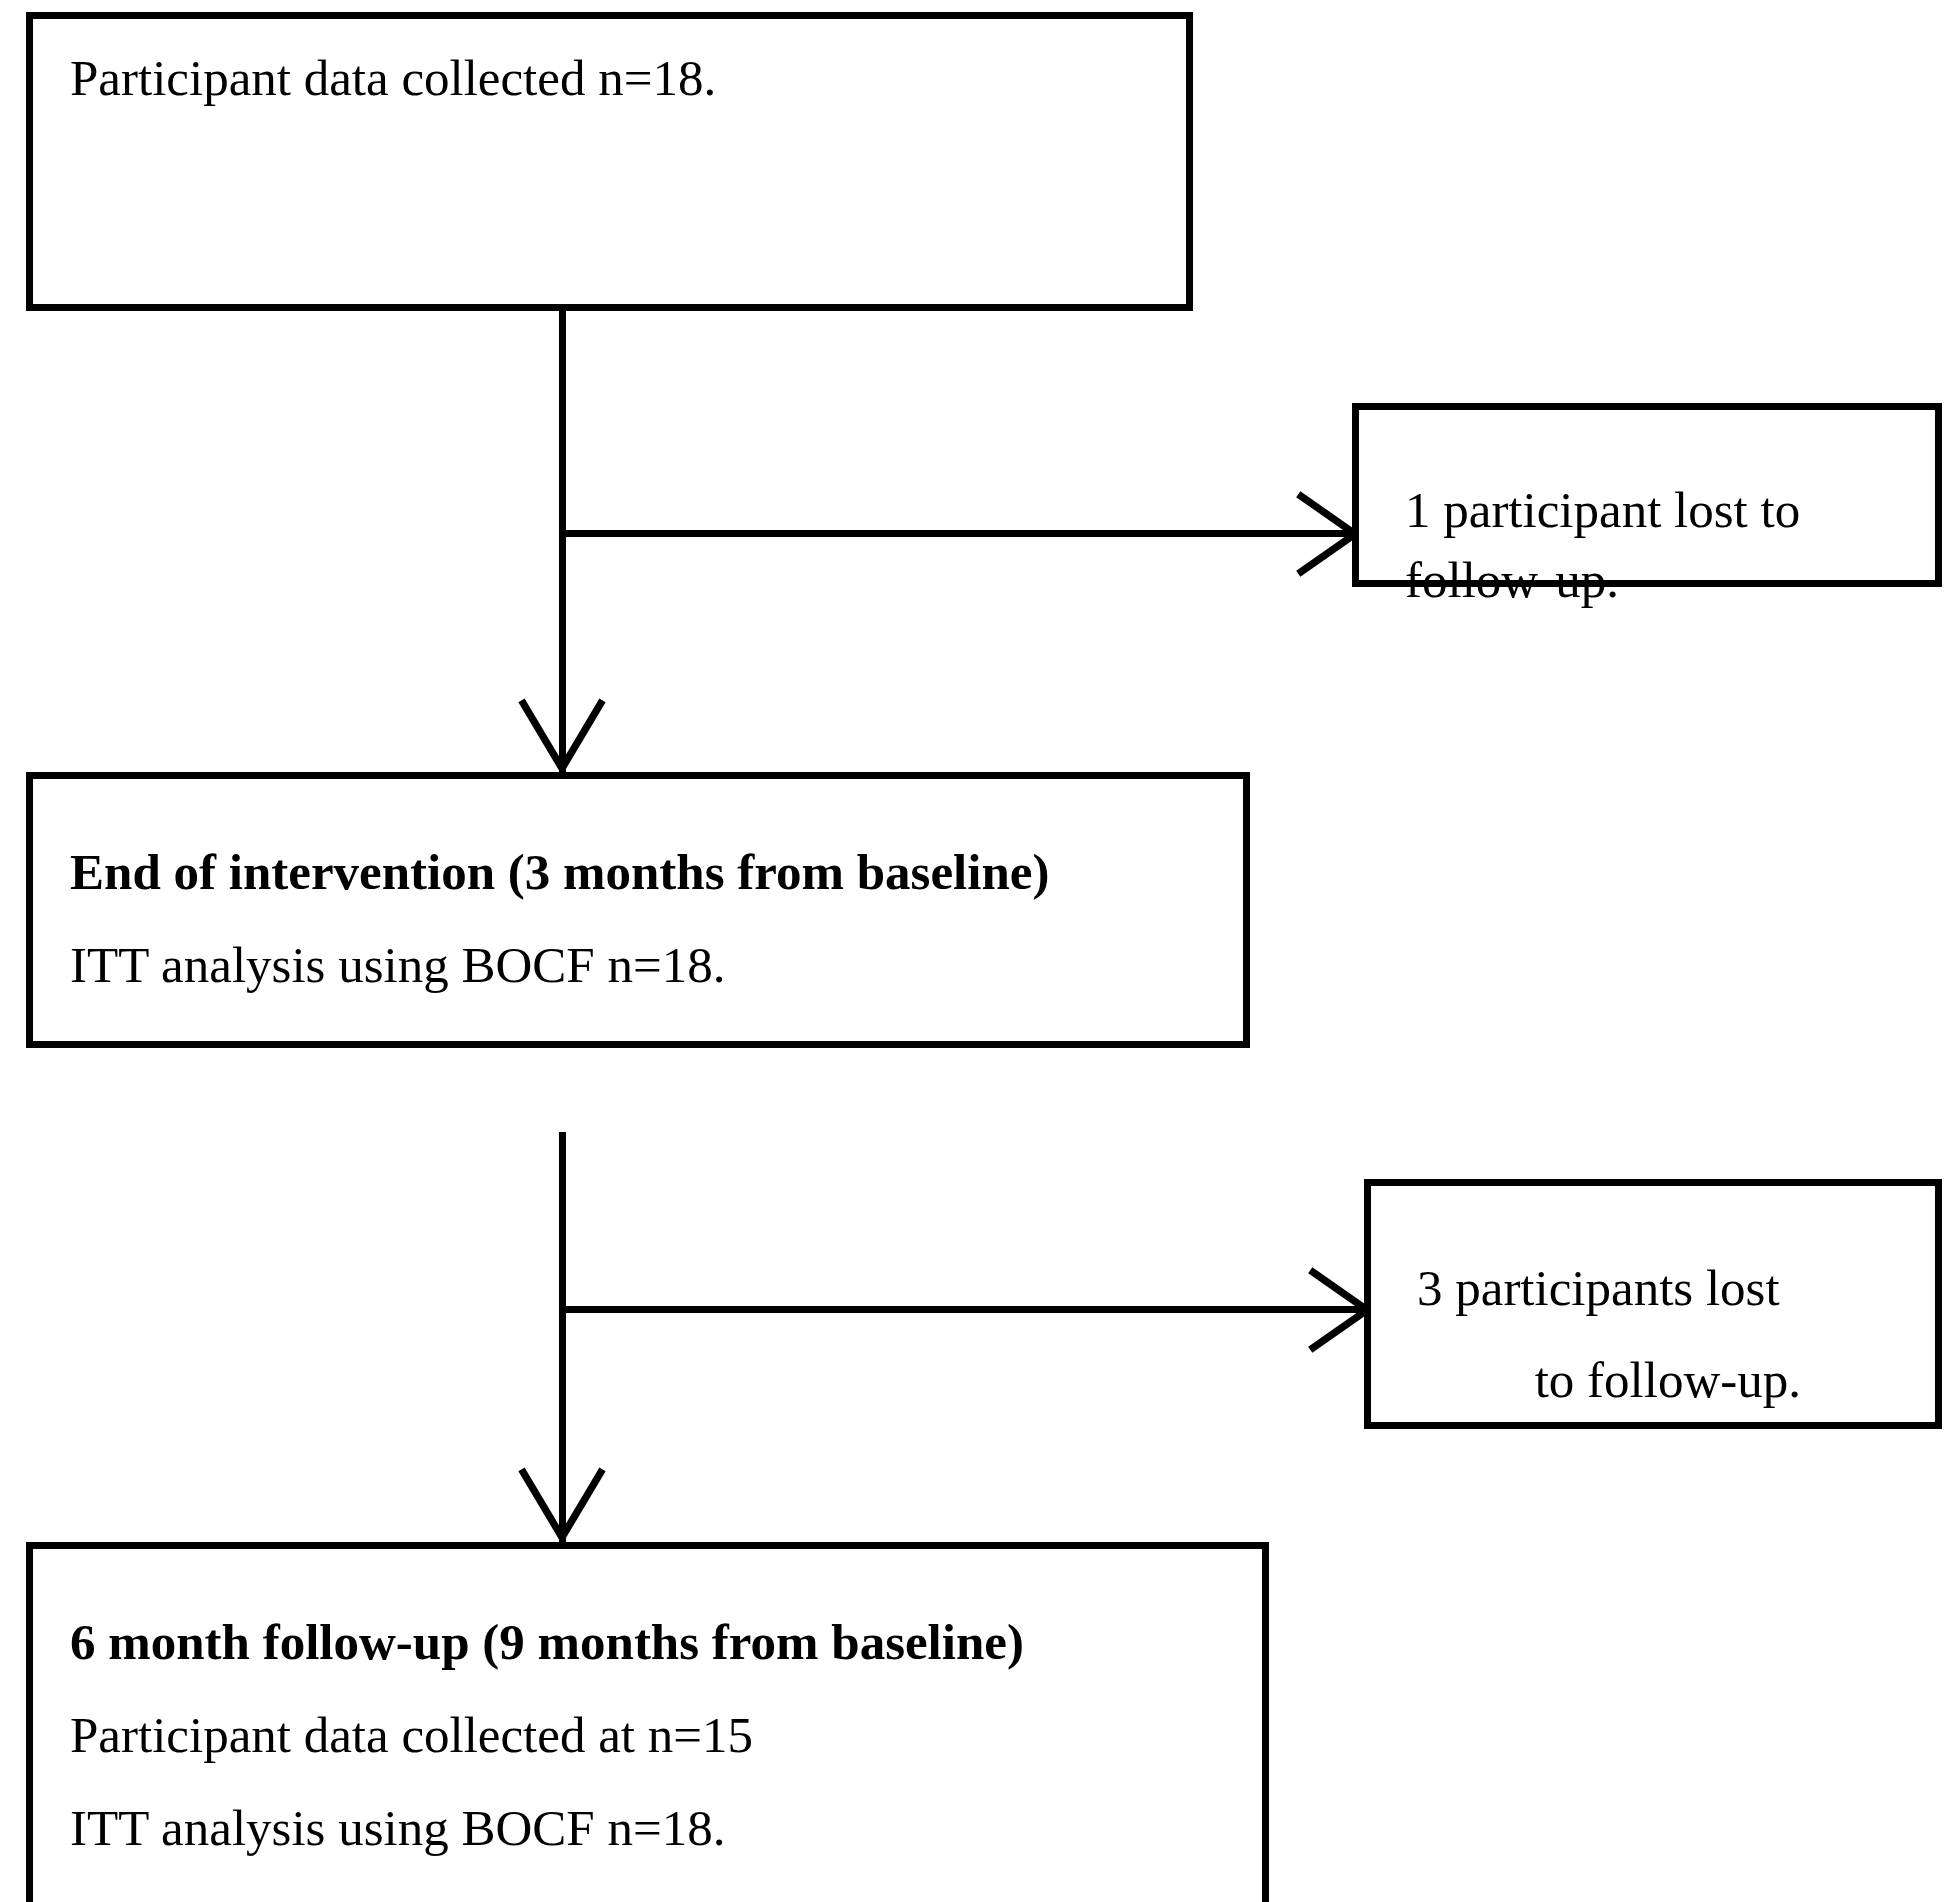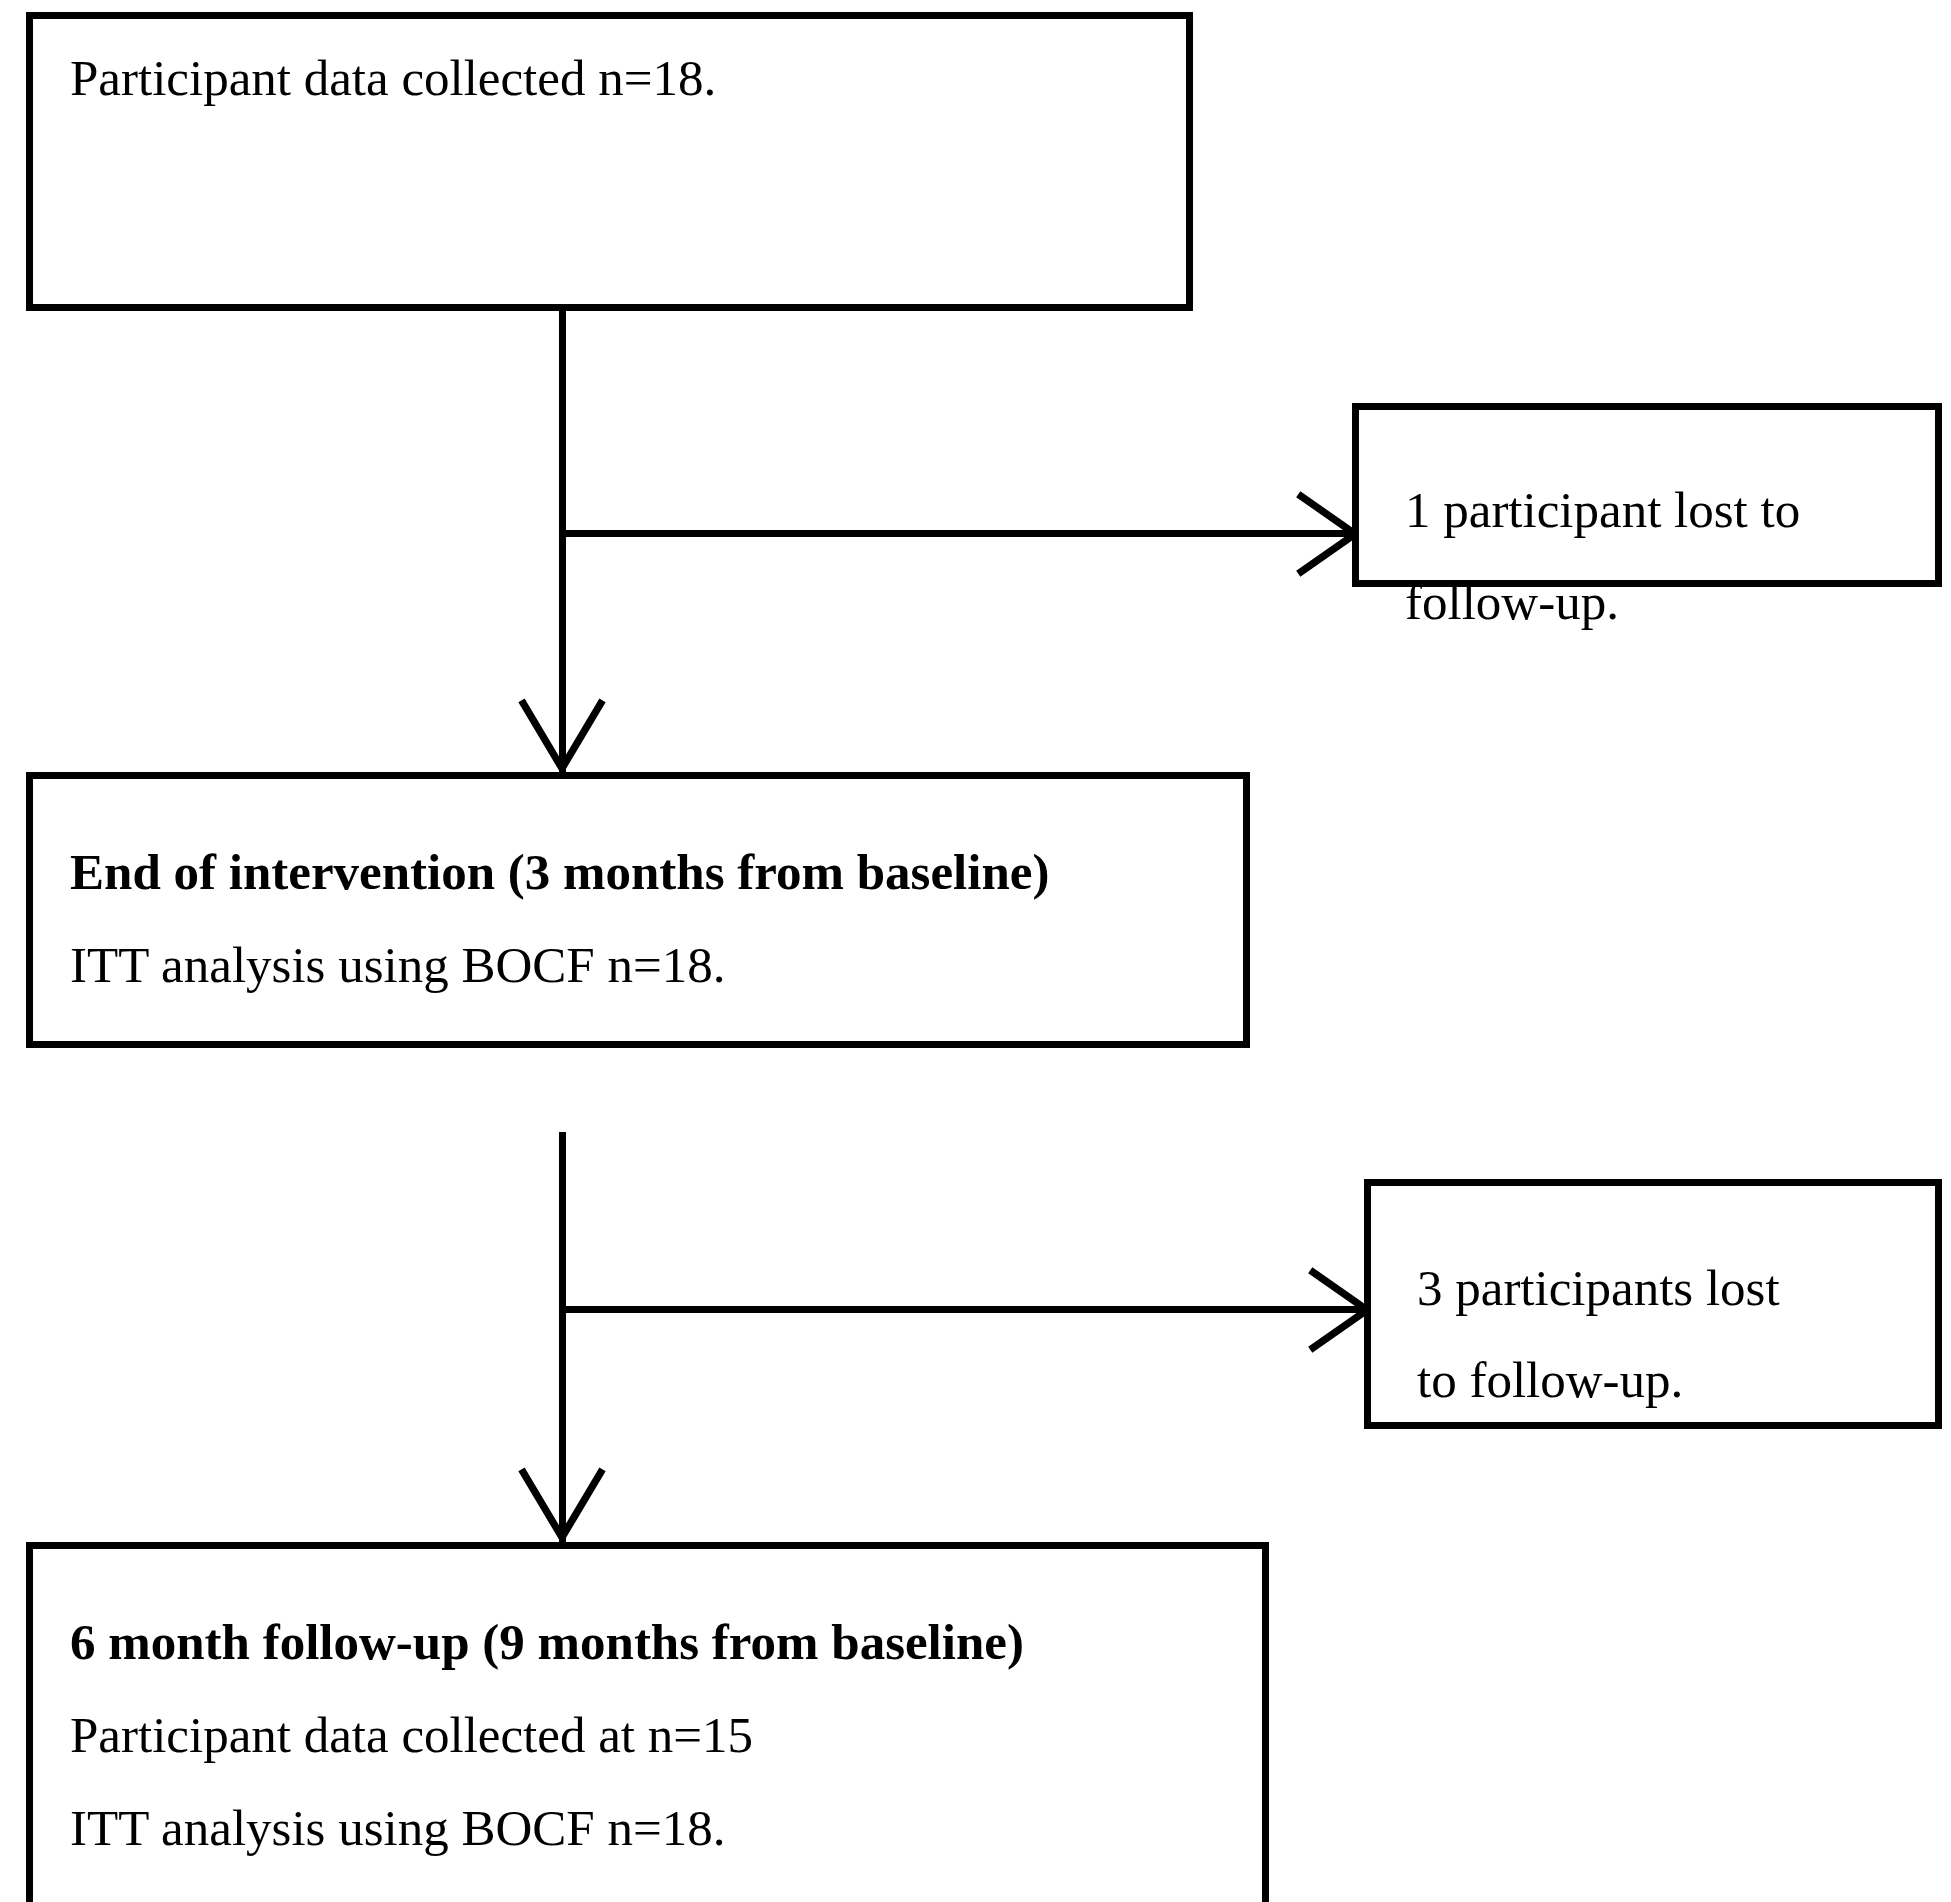--- a/index.html
+++ b/index.html
@@ -52,22 +52,22 @@
   
   #baseline-text     { top: 34px; }
   #end-interv-text   { top: 68px; }
   #six-month-text    { top: 68px; }
   #lost-1-text       { top: 75px; left: 46px; right: 16.3px; }
   #lost-2-text       { top: 77px; left: 46px; right: 16.3px; }
 
   #baseline-text .line + .line   { margin-top: 41px; margin-left: 48px; }
   #end-interv-text .line + .line { margin-top: 42px; }
   #six-month-text .line + .line  { margin-top: 42px; }
-  #lost-1-text .line + .line     { margin-top: 41px; }
-  #lost-2-text .line + .line     { margin-top: 41px; }
+  #lost-1-text .line + .line     { margin-top: 19px; }
+  #lost-2-text .line + .line     { margin-top: 41px; text-align: center; }
 
   
   .conn-v {
     position: absolute;
     width: 7.3px;
     background: #000000;
   }
   .conn-h {
     position: absolute;
     height: 7.3px;

